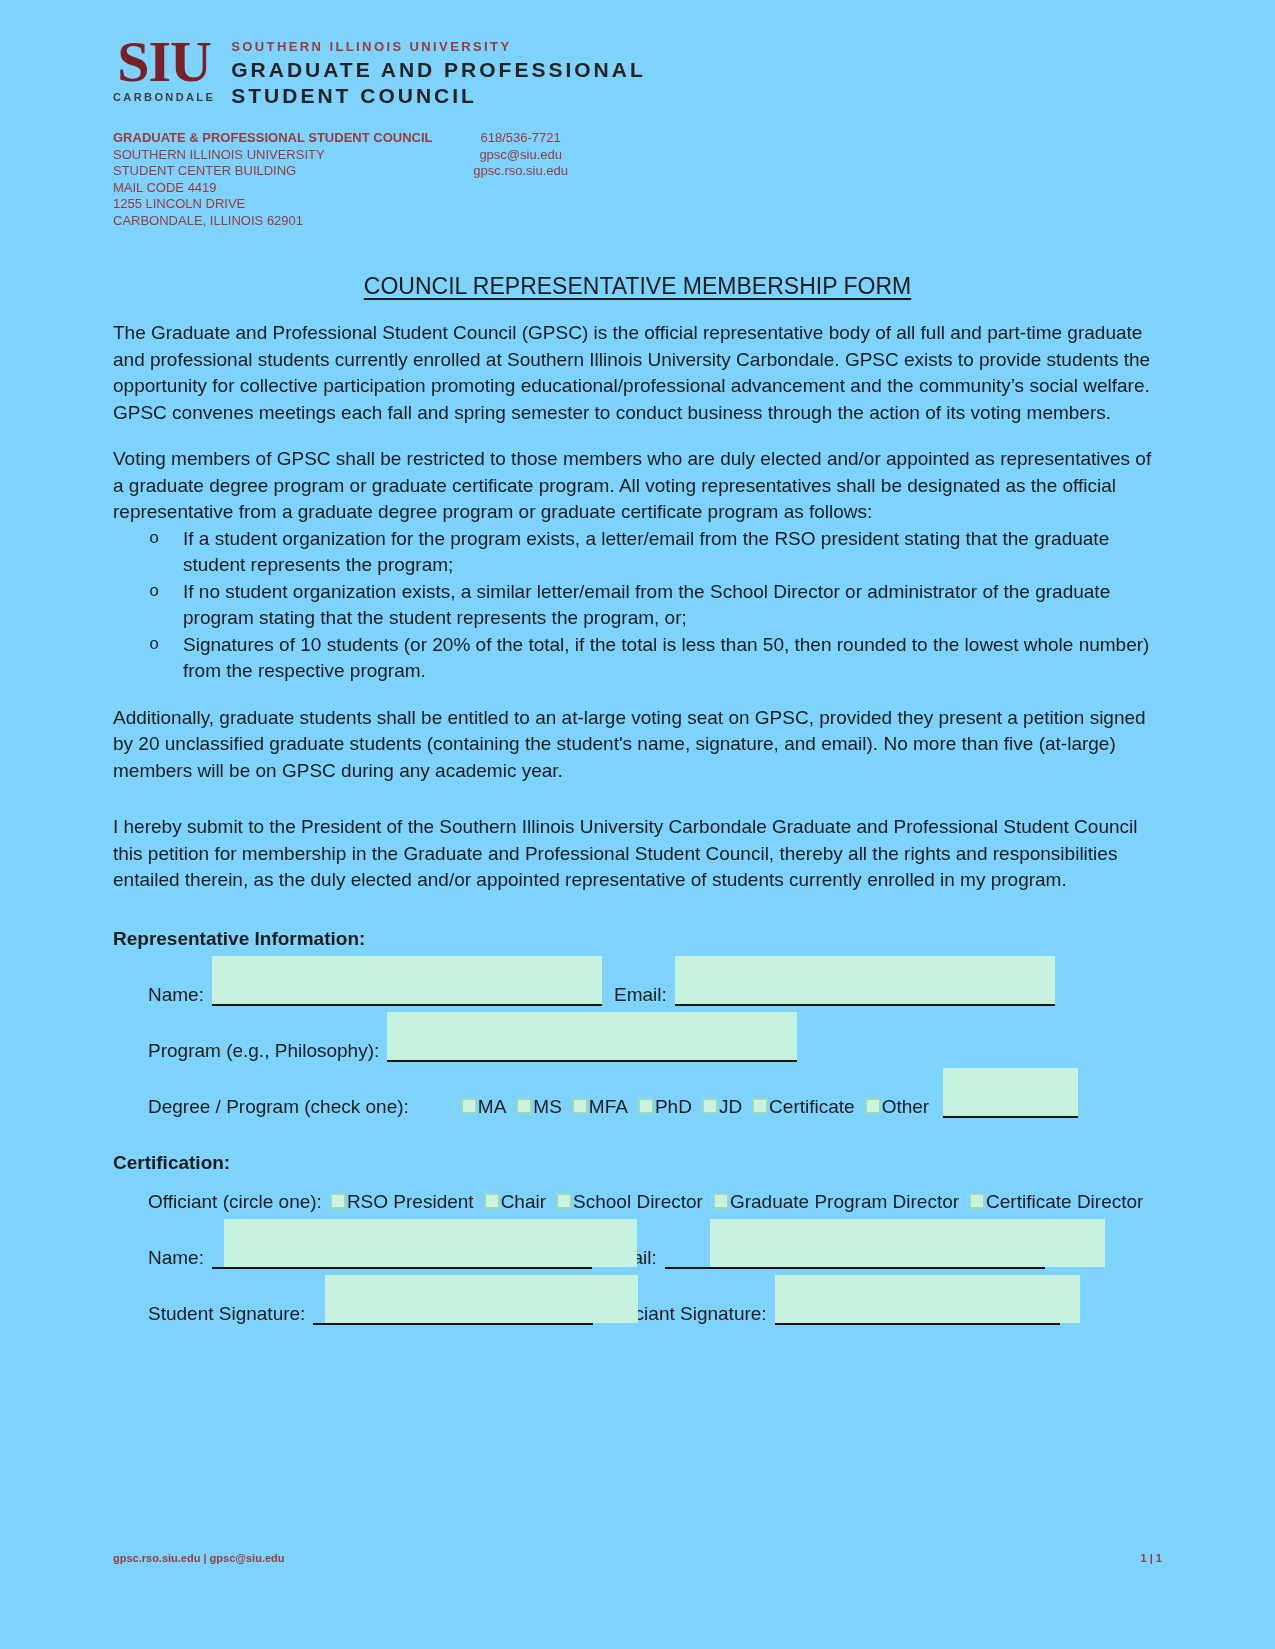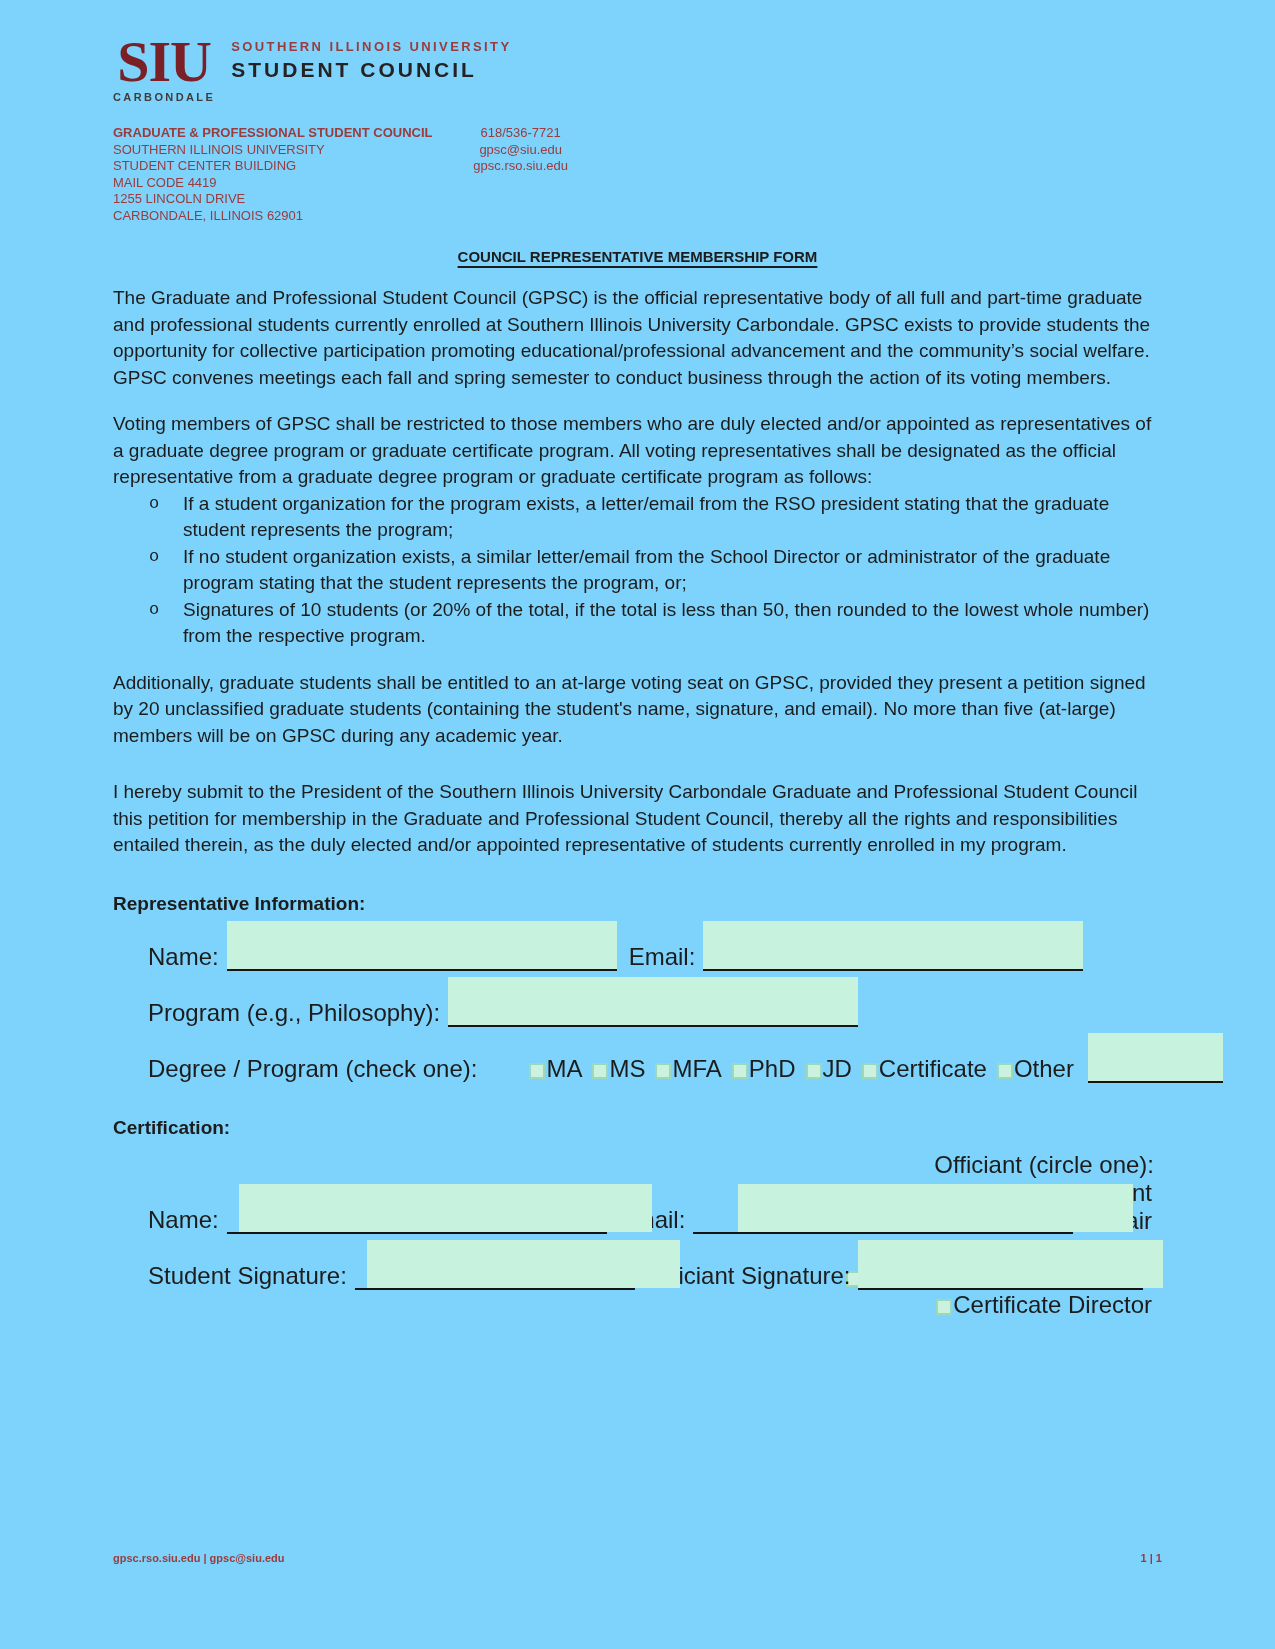--- a/index.html
+++ b/index.html
@@ -26,33 +26,33 @@
   .org-block{padding-top:5px;}
   .univ-line{color:var(--maroon-text);font-weight:700;font-size:13px;letter-spacing:2.4px;margin-bottom:3px;}
   .org-line{color:#262223;font-weight:700;font-size:21px;letter-spacing:3px;line-height:1.22;}
 
   .addr-row{display:flex;justify-content:space-between;width:455px;margin-top:22px;}
   .addr-col{color:var(--maroon-text);font-size:13px;line-height:16.5px;}
   .addr-line-bold{font-weight:700;}
   .contact-col{color:var(--maroon-text);font-size:13px;line-height:16.5px;text-align:center;}
 
   
-  .doc-title{margin-top:24px;text-align:center;font-size:15px;font-weight:700;}
+  .doc-title{margin-top:44px;text-align:center;font-size:23px;font-weight:400;}
   .doc-title span{text-decoration:underline;text-decoration-thickness:2px;text-underline-offset:4px;}
   .para{font-size:19px;line-height:26.5px;margin:20px 0 0 0;}
   .para.extra-gap{margin-top:30px;}
   .bullets{margin:0;padding:0;}
   .bullet{display:flex;margin-left:36px;}
   .bullet-marker{flex:0 0 34px;font-family:"Liberation Mono",monospace;font-size:17px;line-height:26.5px;}
   .bullet-text{flex:1;font-size:19px;line-height:26.5px;}
 
   
   .section-heading{font-size:19px;font-weight:700;margin-top:34px;}
-  .form-row{display:flex;align-items:flex-end;margin-left:35px;margin-top:8px;height:48px;font-size:24px;white-space:nowrap;}
-  .form-row.slim{height:27px;margin-top:12px;flex-direction:column;}
+  .form-row{display:flex;align-items:flex-end;margin-left:35px;margin-top:8px;height:48px;font-size:19px;white-space:nowrap;}
+  .form-row.slim{height:27px;margin-top:12px;}
   .flabel{margin-right:8px;}
   .field{position:relative;display:inline-block;height:48px;border-bottom:2px solid #151515;flex:0 0 auto;}
   .hl{position:absolute;top:0;bottom:0;left:0;right:0;background:var(--field-highlight);}
   .hl.over-r{right:-45px;left:12px;}
   .hl.over-r2{left:45px;right:-60px;}
   .hl.over-r3{left:0;right:-20px;}
   .gap{display:inline-block;width:12px;}
   .cb-item{display:inline-flex;align-items:flex-end;margin-right:10px;}
   .cb{width:16px;height:16px;box-sizing:border-box;background:var(--checkbox-fill);border:2px solid var(--checkbox-border);margin-bottom:4px;margin-right:1px;flex:0 0 auto;}
   .degree-opts{margin-left:44px;display:inline-flex;align-items:center;}
@@ -66,20 +66,21 @@
 <div class="page">
   <div class="content">
 
     <div class="logo-row">
       <div class="logo-mark">
         <div class="siu-letters">SIU</div>
         <div class="siu-carbondale">CARBONDALE</div>
       </div>
       <div class="org-block">
         <div class="univ-line">SOUTHERN ILLINOIS UNIVERSITY</div>
+        <div class="org-line">GRADUATE AND PROFESSIONAL</div>
         <div class="org-line">STUDENT COUNCIL</div>
       </div>
     </div>
 
     <div class="addr-row">
       <div class="addr-col">
         <div class="addr-line-bold">GRADUATE &amp; PROFESSIONAL STUDENT COUNCIL</div>
         <div>SOUTHERN ILLINOIS UNIVERSITY</div>
         <div>STUDENT CENTER BUILDING</div>
         <div>MAIL CODE 4419</div>

